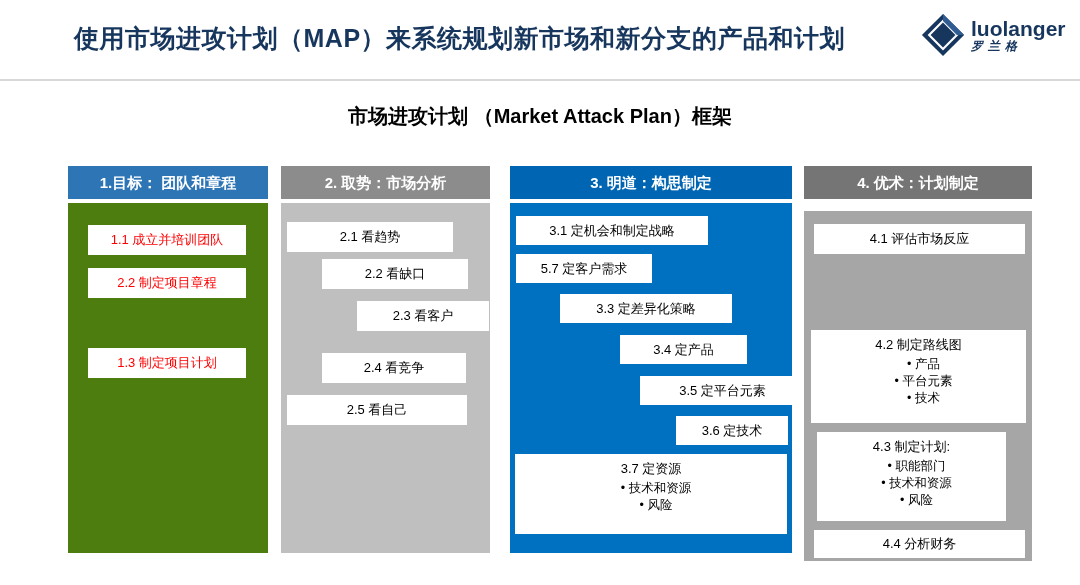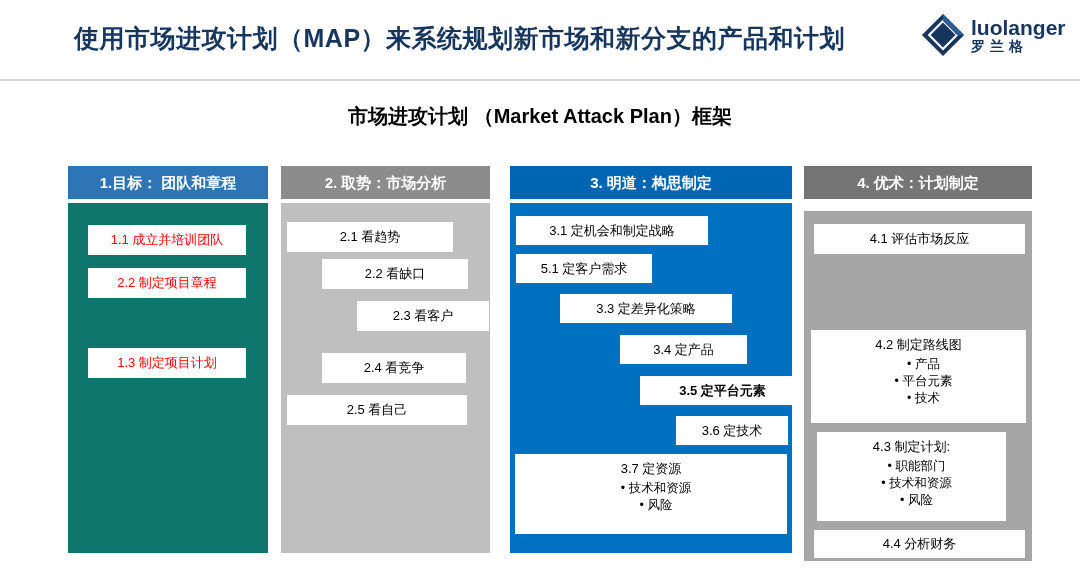--- a/index.html
+++ b/index.html
@@ -6,35 +6,35 @@
   html,body { background:#ffffff; }
   body { font-family:"Liberation Sans","DejaVu Sans",sans-serif; }
   .page { position:relative; width:1080px; height:585px; background:#ffffff; overflow:hidden; }
 
   
   .title { position:absolute; left:74px; top:22px; font-size:25px; font-weight:bold; color:#17365D; letter-spacing:0.5px; }
   .logo { position:absolute; left:920px; top:12px; display:flex; align-items:center; gap:5px; color:#17365D; }
   .logo-mark svg { display:block; }
   .logo-text { display:flex; flex-direction:column; line-height:1.05; }
   .logo-name { font-size:21px; font-weight:bold; }
-  .logo-cn { font-size:14px; font-weight:bold; letter-spacing:5px; }
+  .logo-cn { font-size:12px; font-weight:bold; letter-spacing:5px;font-style:italic; }
   .divider { position:absolute; left:0; top:79px; width:1080px; height:2px; background:#D8D8D8; }
   .subtitle { position:absolute; left:0; top:103px; width:100%; text-align:center; font-size:20px; font-weight:bold; color:#000000; }
 
   
   .col { position:absolute; top:166px; }
   .c1 { left:68px;  width:200px; }
   .c2 { left:281px; width:209px; }
   .c3 { left:510px; width:282px; }
   .c4 { left:804px; width:228px; }
 
   .col-header { height:33px; line-height:33px; text-align:center; color:#ffffff; font-weight:bold; font-size:15px; }
   .col-body { position:relative; margin-top:4px; height:350px; }
 
-  .c1 .col-header { background:#2E75B6; } .c1 .col-body { background:#0f766e; }
+  .c1 .col-header { background:#2E75B6; } .c1 .col-body { background:#4d7c0f; }
   .c2 .col-header { background:#8C8C8C; } .c2 .col-body { background:#BFBFBF; }
   .c3 .col-header { background:#0066B3; } .c3 .col-body { background:#0070C0; }
   .c4 .col-header { background:#757575; } .c4 .col-body { background:#A6A6A6;margin-top:12px; }
 
   
   .b { position:absolute; background:#ffffff; font-size:13px; color:#000000; }
   .b.center { display:flex; align-items:center; justify-content:center; text-align:center; }
 
   .c1 .b { left:20px; width:158px; height:30px; color:#FF0000; }
   .c1 .b1 { top:22px; } .c1 .b2 { top:65px; } .c1 .b3 { top:107px;margin-top:38px; }
@@ -44,21 +44,21 @@
   .c2 .b2 { left:41px; top:56px;  width:146px; }
   .c2 .b3 { left:76px; top:98px;  width:132px; }
   .c2 .b4 { left:41px; top:150px; width:144px; }
   .c2 .b5 { left:6px;  top:192px; width:180px; }
 
   .c3 .b { height:29px; }
   .c3 .b1 { left:6px;   top:13px;  width:192px; }
   .c3 .b2 { left:6px;   top:51px;  width:136px; }
   .c3 .b3 { left:50px;  top:91px;  width:172px; }
   .c3 .b4 { left:110px; top:132px; width:127px; }
-  .c3 .b5 { left:130px; top:173px; width:165px;font-weight:bold; }
+  .c3 .b5 { left:130px; top:173px; width:165px; }
   .c3 .b6 { left:166px; top:213px; width:112px; }
   .c3 .b7 { left:5px;   top:251px; width:272px; height:80px; }
 
   .c4 .b1 { left:10px; top:13px;  width:211px; height:30px; }
   .c4 .b2 { left:7px;  top:119px; width:215px; height:93px; }
   .c4 .b3 { left:13px; top:221px; width:189px; height:89px; }
   .c4 .b4 { left:10px; top:319px; width:211px; height:28px; }
 
   
   .b.composite { padding-top:3px; }
@@ -109,21 +109,21 @@
       <div class="b b3 center">2.3 看客户</div>
       <div class="b b4 center">2.4 看竞争</div>
       <div class="b b5 center">2.5 看自己</div>
     </div>
   </div>
 
   <div class="col c3">
     <div class="col-header">3. 明道：构思制定</div>
     <div class="col-body">
       <div class="b b1 center">3.1 定机会和制定战略</div>
-      <div class="b b2 center">5.1 定客户需求</div>
+      <div class="b b2 center">5.7 定客户需求</div>
       <div class="b b3 center">3.3 定差异化策略</div>
       <div class="b b4 center">3.4 定产品</div>
       <div class="b b5 center">3.5 定平台元素</div>
       <div class="b b6 center">3.6 定技术</div>
       <div class="b b7 composite">
         <div class="box-title">3.7 定资源</div>
         <div class="bullets">
           <div class="bullet">技术和资源</div>
           <div class="bullet">风险</div>
         </div>

